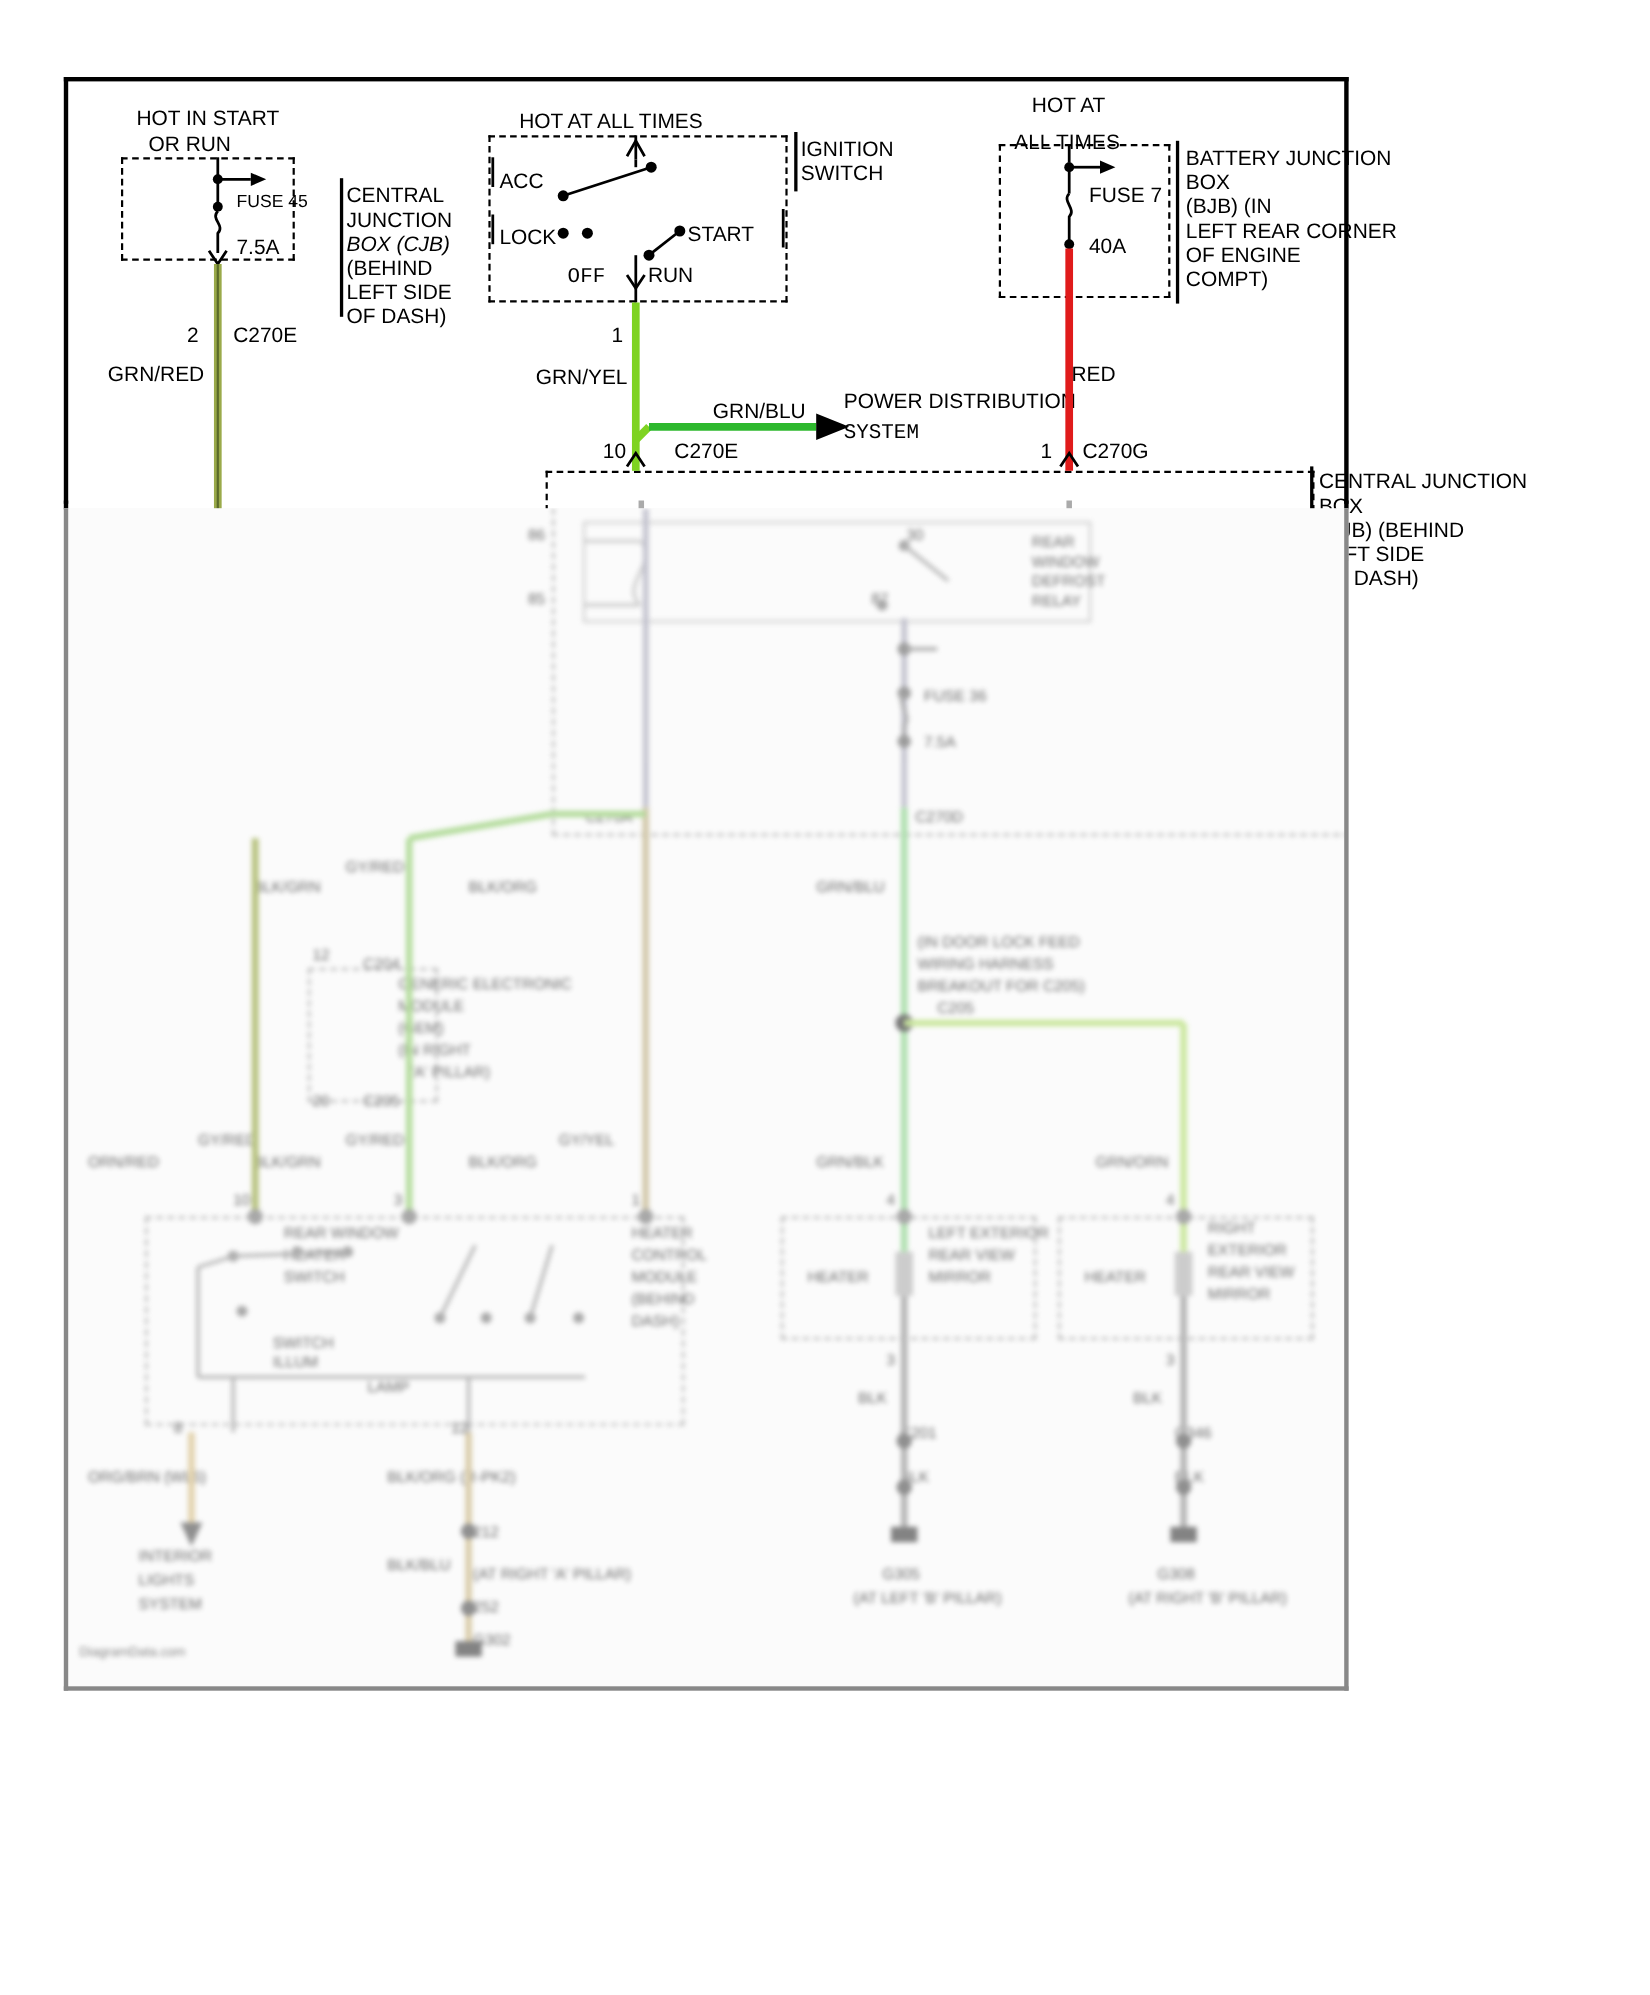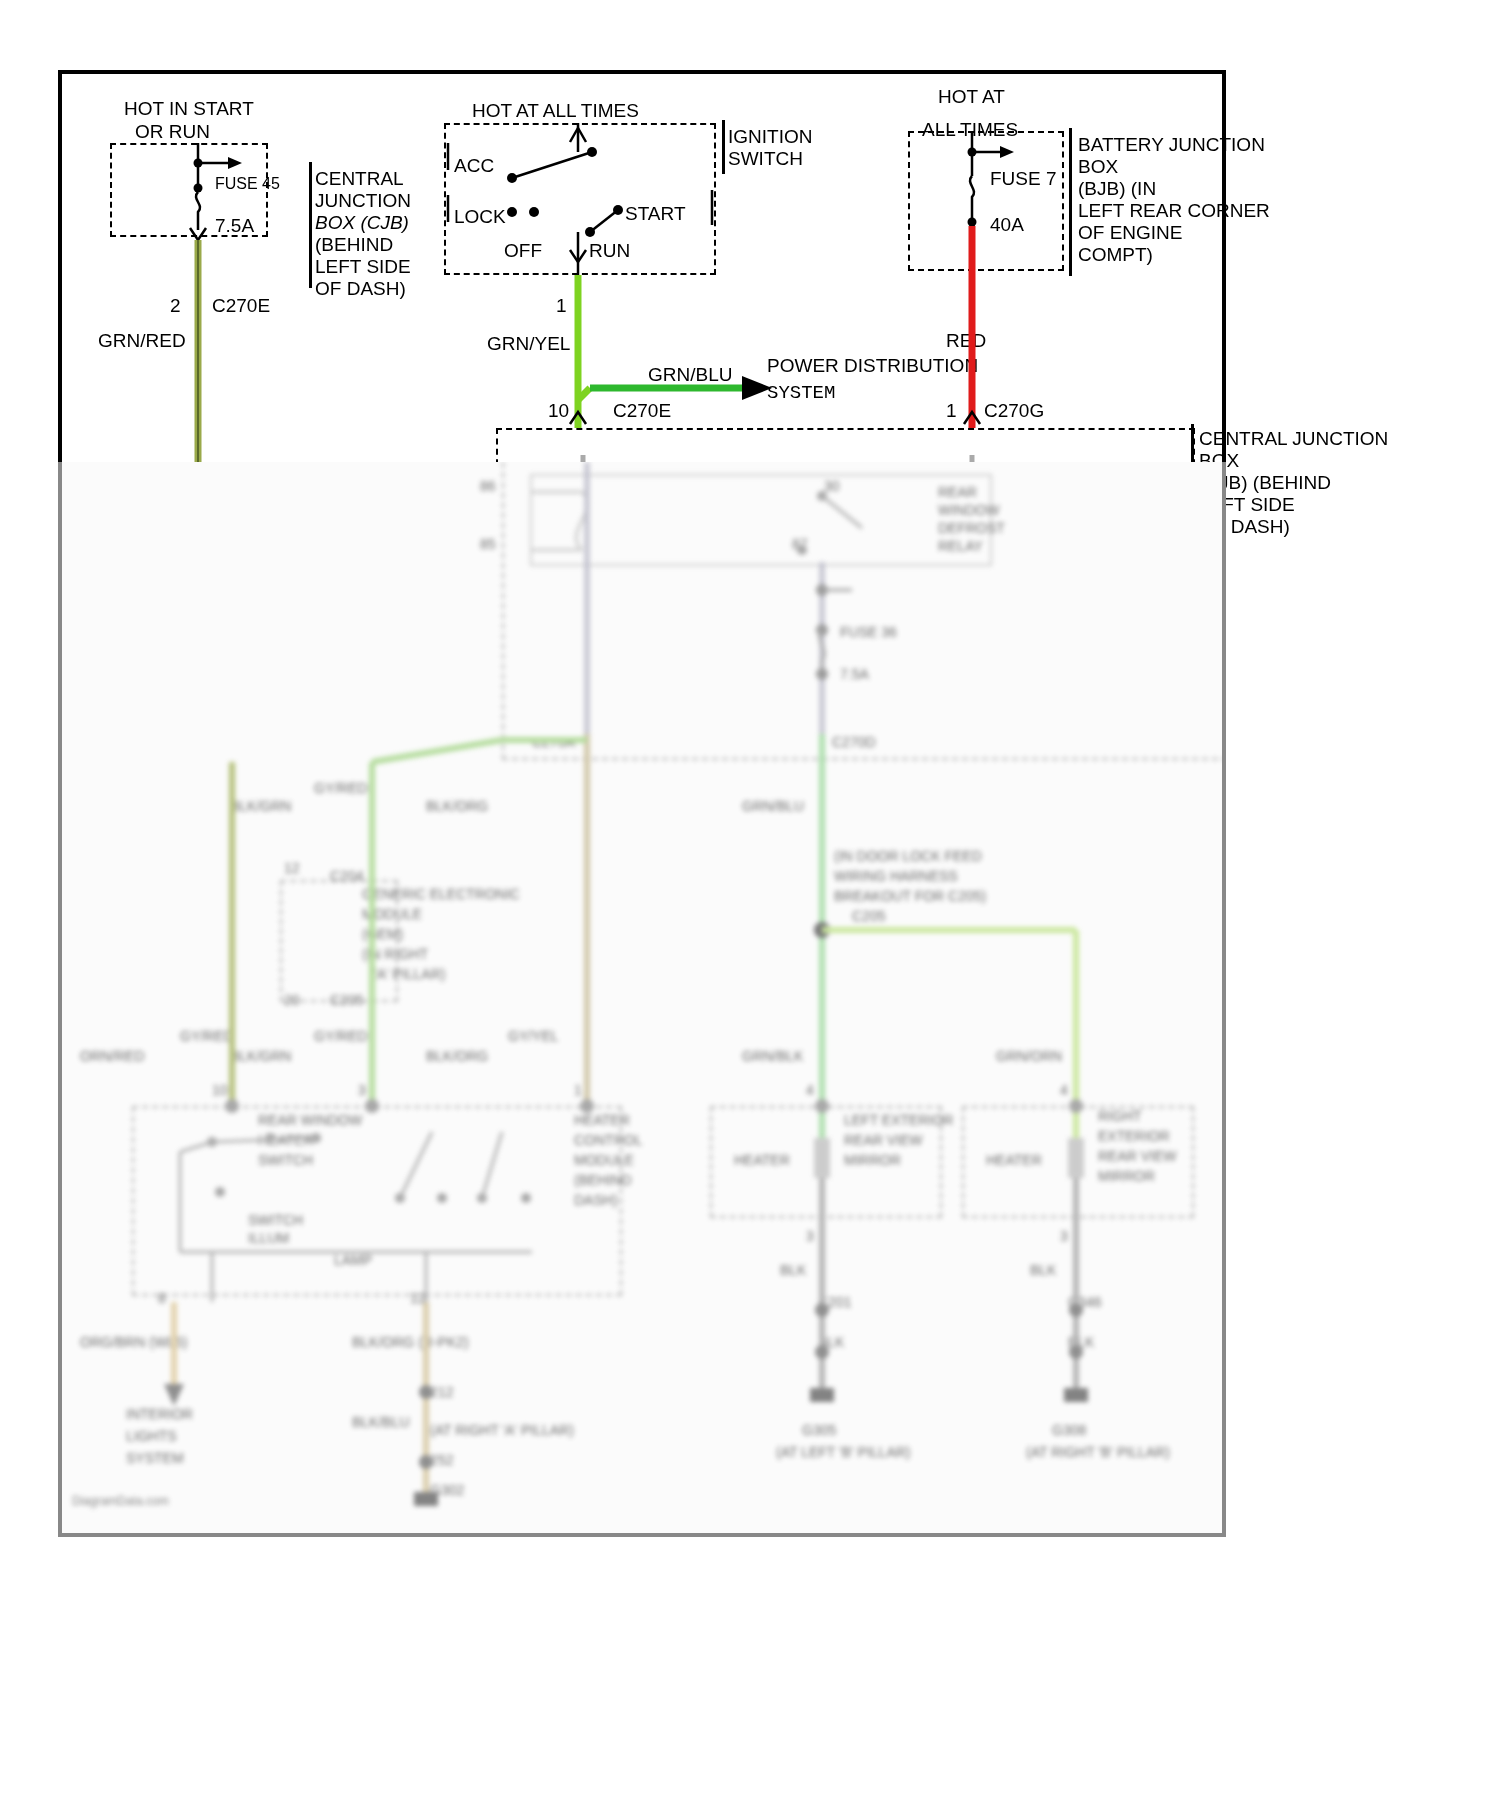--- a/index.html
+++ b/index.html
@@ -136,21 +136,21 @@
 
   <div class="txt" style="left:170px; top:295px;">2</div>
   <div class="txt" style="left:212px; top:295px;">C270E</div>
   <div class="txt" style="left:98px; top:330px;">GRN/RED</div>
 
   <div class="txt" style="left:472px; top:100px;">HOT AT ALL TIMES</div>
   <div class="dashbox" style="left:444px; top:123px; width:272px; height:152px;"></div>
 
   <div class="txt" style="left:454px; top:155px;">ACC</div>
   <div class="txt" style="left:454px; top:206px;text-align:center;">LOCK</div>
-  <div class="txt" style="left:504px; top:240px;">OFF</div>
+  <div class="txt" style="left:516px; top:240px;font-family:Liberation Mono, monospace;">OFF</div>
   <div class="txt" style="left:589px; top:240px;">RUN</div>
   <div class="txt" style="left:625px; top:203px;">START</div>
 
   <div class="txt" style="left:728px; top:126px;">IGNITION</div>
   <div class="txt" style="left:728px; top:148px;">SWITCH</div>
   <div class="solidline" style="left:722px; top:120px; width:3px; height:54px;"></div>
 
   <div class="txt" style="left:556px; top:295px;">1</div>
   <div class="txt" style="left:487px; top:333px;">GRN/YEL</div>
 
@@ -168,21 +168,21 @@
   <div class="txt" style="left:990px; top:214px;">40A</div>
 
   <div class="solidline" style="left:1069px; top:128px; width:3px; height:148px;"></div>
   <div class="txt" style="left:1078px; top:134px;">BATTERY JUNCTION</div>
   <div class="txt" style="left:1078px; top:156px;">BOX</div>
   <div class="txt" style="left:1078px; top:178px;">(BJB) (IN</div>
   <div class="txt" style="left:1078px; top:200px;">LEFT REAR CORNER</div>
   <div class="txt" style="left:1078px; top:222px;">OF ENGINE</div>
   <div class="txt" style="left:1078px; top:244px;">COMPT)</div>
 
-  <div class="txt" style="left:946px; top:330px;">RED</div>
+  <div class="txt" style="left:974px; top:330px;">RED</div>
   <div class="txt" style="left:946px; top:400px;">1</div>
   <div class="txt" style="left:984px; top:400px;">C270G</div>
 
   <div class="dashbox" style="left:496px; top:428px; width:699px; height:110px; border-bottom:none;"></div>
   <div class="solidline" style="left:1191px; top:424px; width:3px; height:114px;"></div>
   <div class="txt" style="left:1199px; top:428px;">CENTRAL JUNCTION</div>
   <div class="txt" style="left:1199px; top:450px;">BOX</div>
   <div class="txt" style="left:1199px; top:472px;">(CJB) (BEHIND</div>
   <div class="txt" style="left:1199px; top:494px;">LEFT SIDE</div>
   <div class="txt" style="left:1199px; top:516px;">OF DASH)</div>

